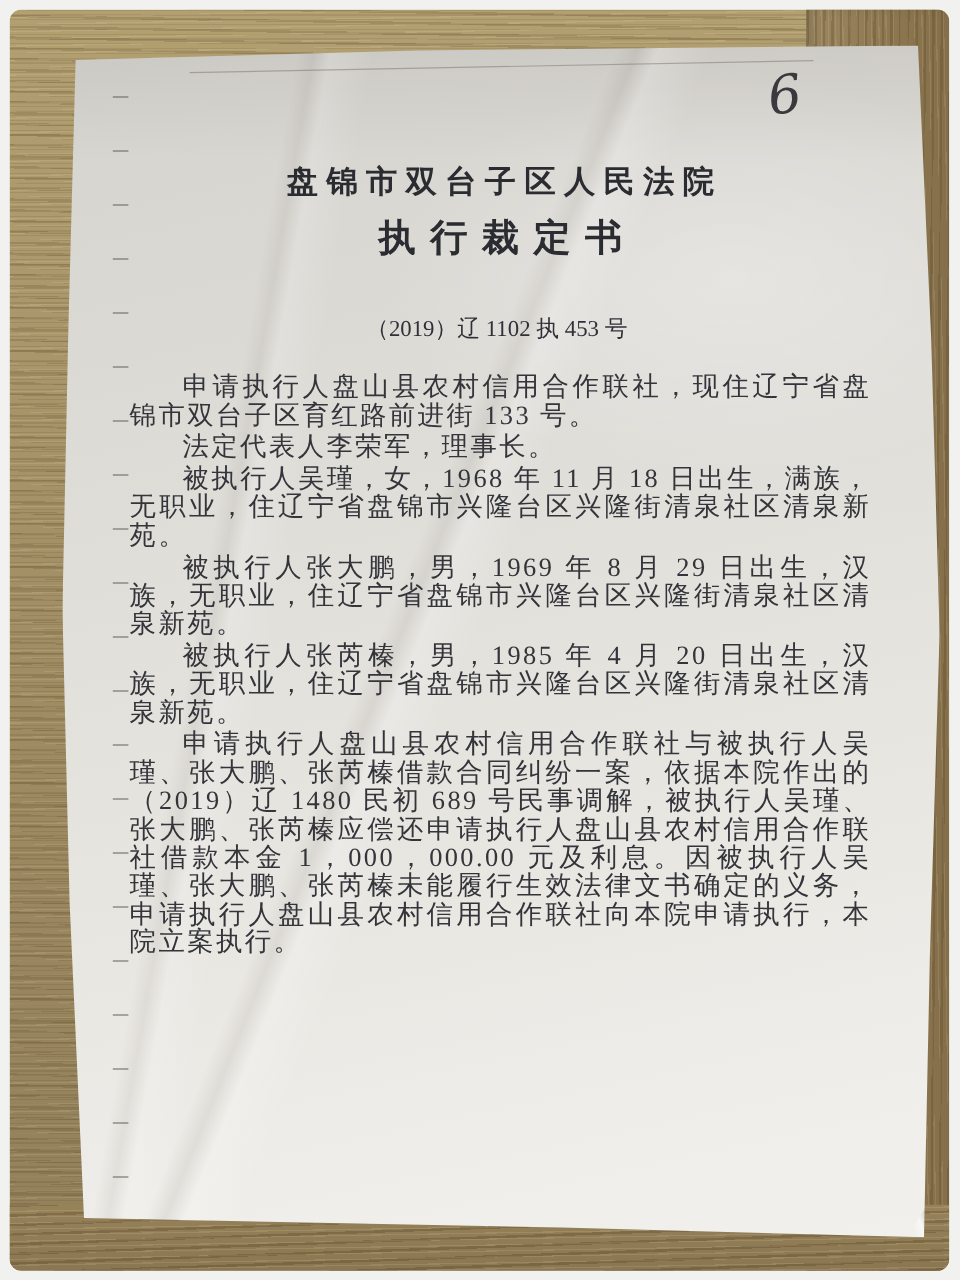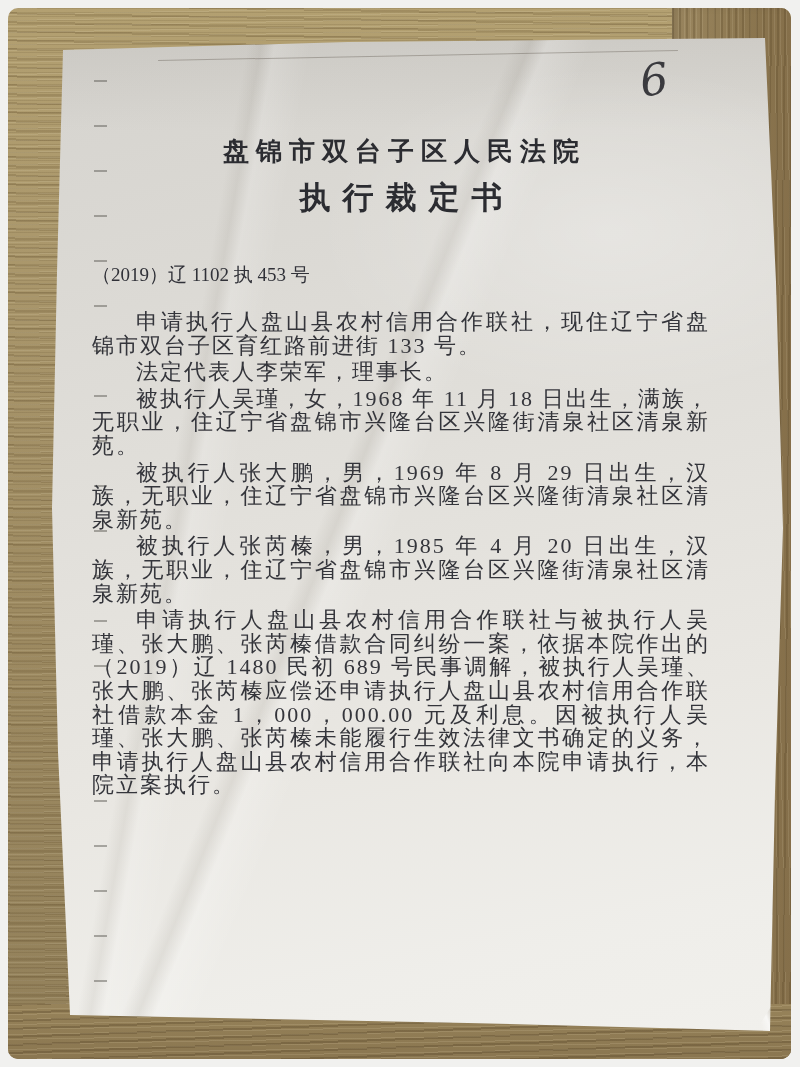--- a/index.html
+++ b/index.html
@@ -79,36 +79,36 @@
   
   .hand-number {
     position: absolute; left: 632px; top: 50px;
     font-family: "DejaVu Serif", serif; font-style: italic;
     font-size: 44px; line-height: 44px; color: #3a3a3e;
     transform: rotate(-7deg);
   }
 
   
   .page-content {
-    position: absolute; left: 84px; top: 120px; width: 618px;
+    position: absolute; left: 100px; top: 120px; width: 618px;
     color: #303138;
   }
   .court-name {
     margin: 0; padding: 8px 0 0 7px;
     text-align: center; font-size: 26px; font-weight: 700;
     letter-spacing: 7px; line-height: 32px; color: #2b2c31;
   }
   .doc-title {
     margin: 10px 0 0; padding-left: 12px;
     text-align: center; font-size: 31px; font-weight: 700;
     letter-spacing: 12px; line-height: 40px; color: #2b2c31;
   }
   .case-number {
     margin: 44px 6px 0 0;
-    text-align: left; font-size: 19px; line-height: 26px;
+    text-align: center; font-size: 19px; line-height: 26px;
   }
   .body-text { margin-top: 22px; }
   .body-text p {
     margin: 0 0 3px; text-indent: 2em;
     font-size: 22px; line-height: 23.6px; letter-spacing: 2px;
     text-align: justify; color: #34353b;
   }
 </style>
 </head>
 <body>

